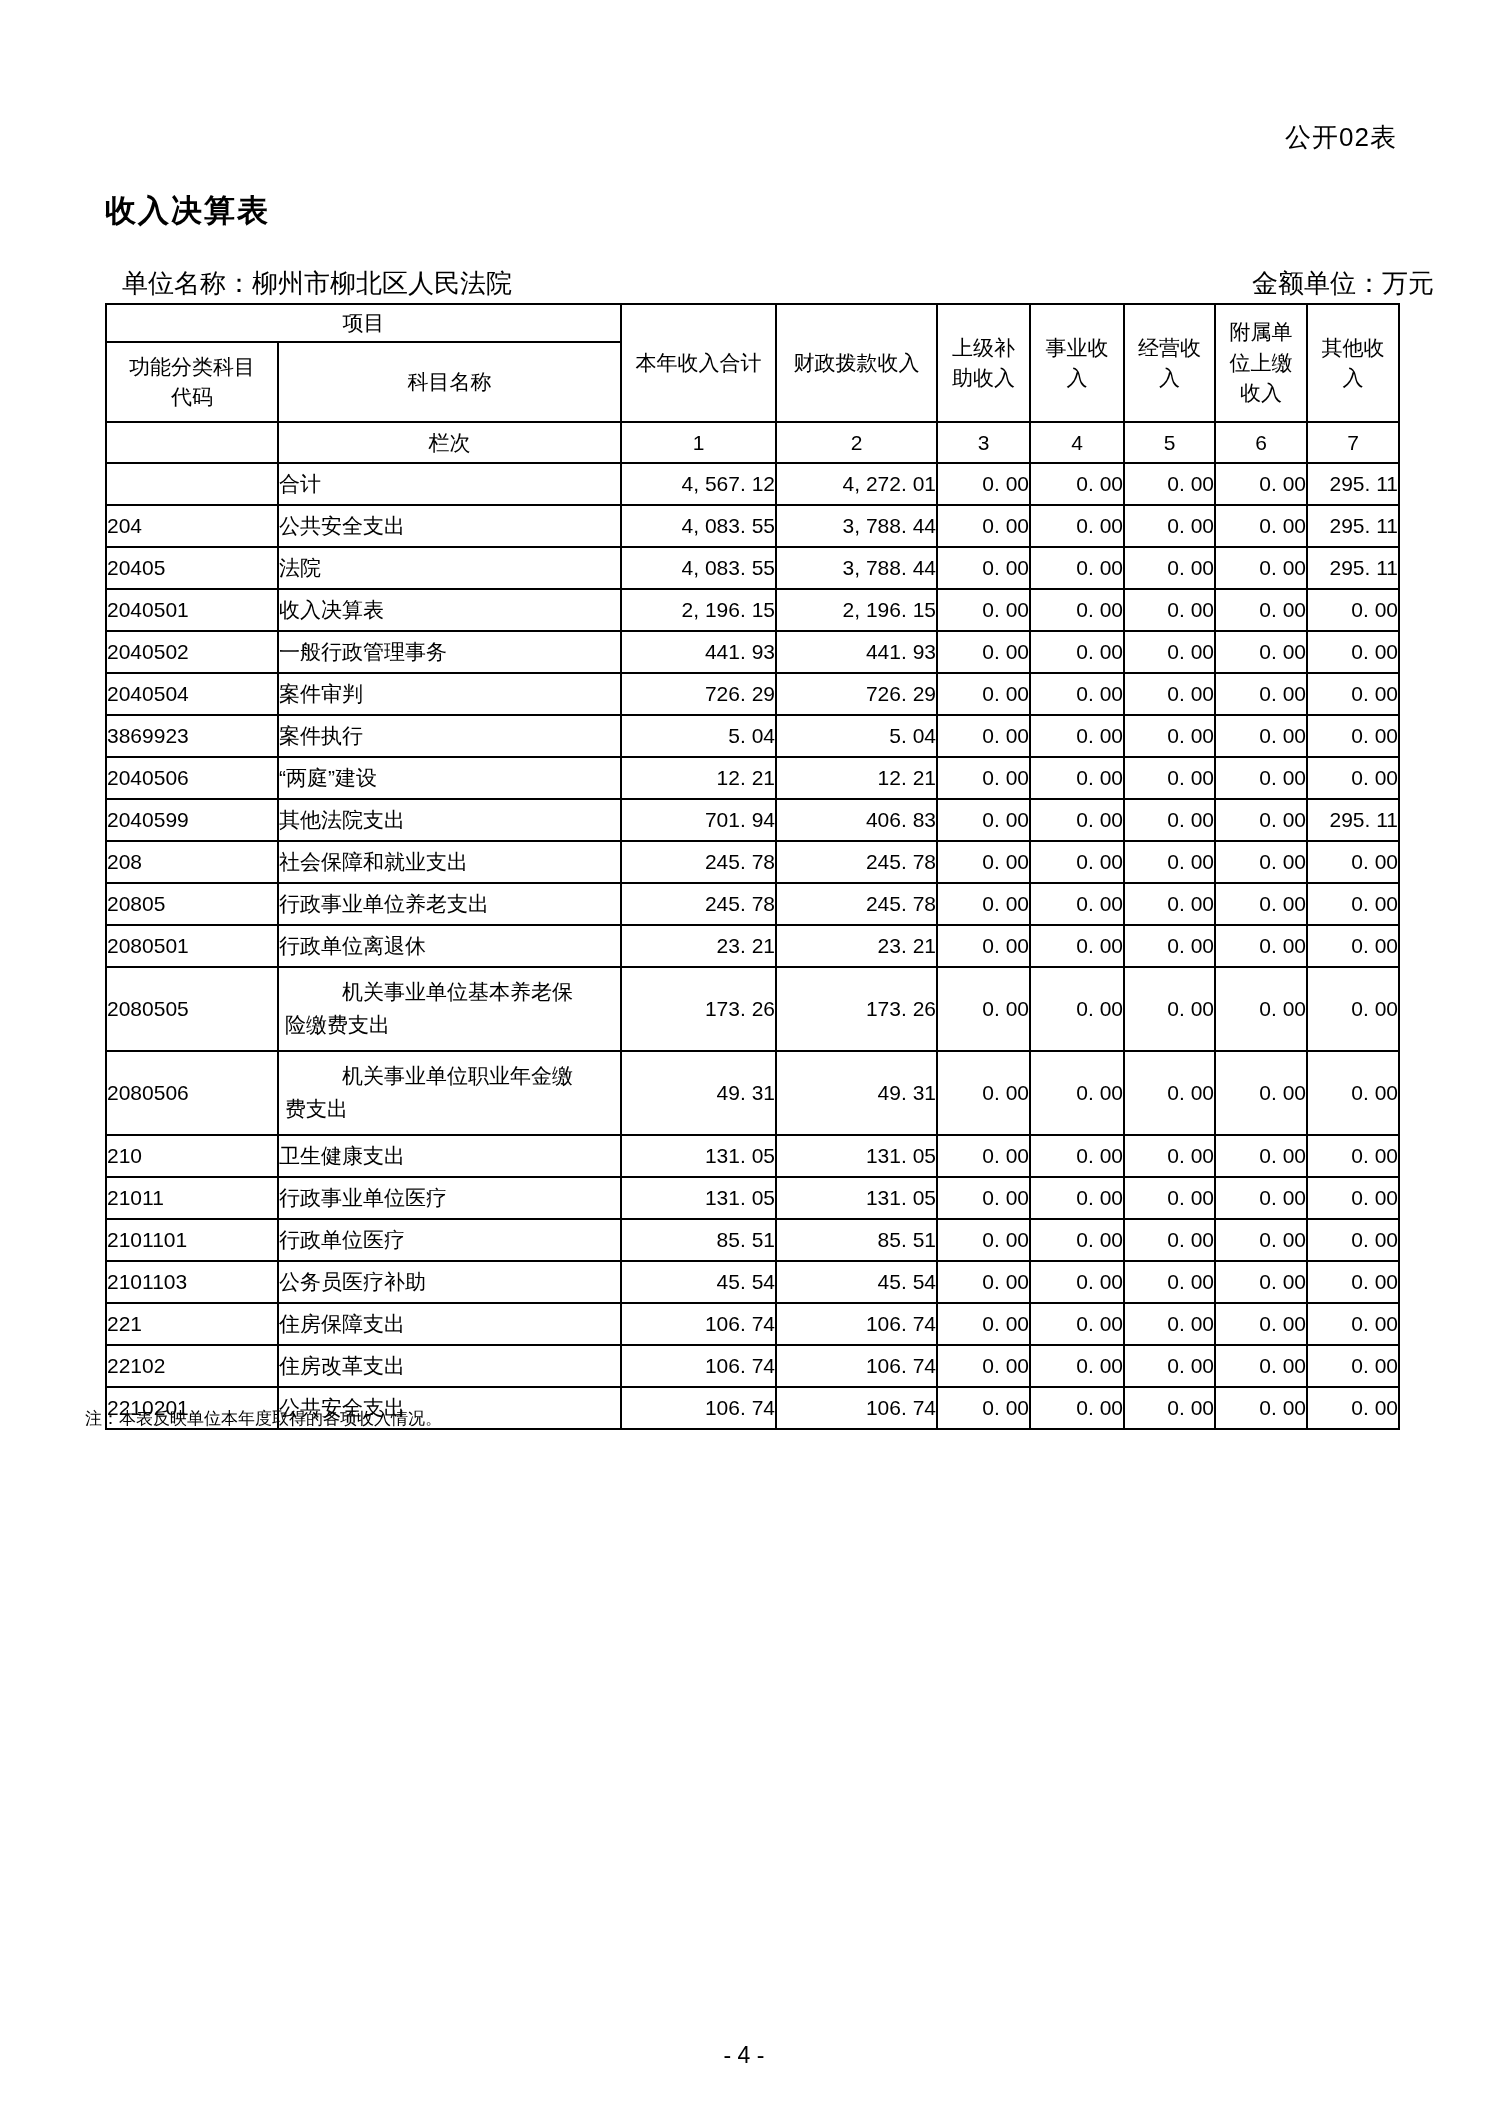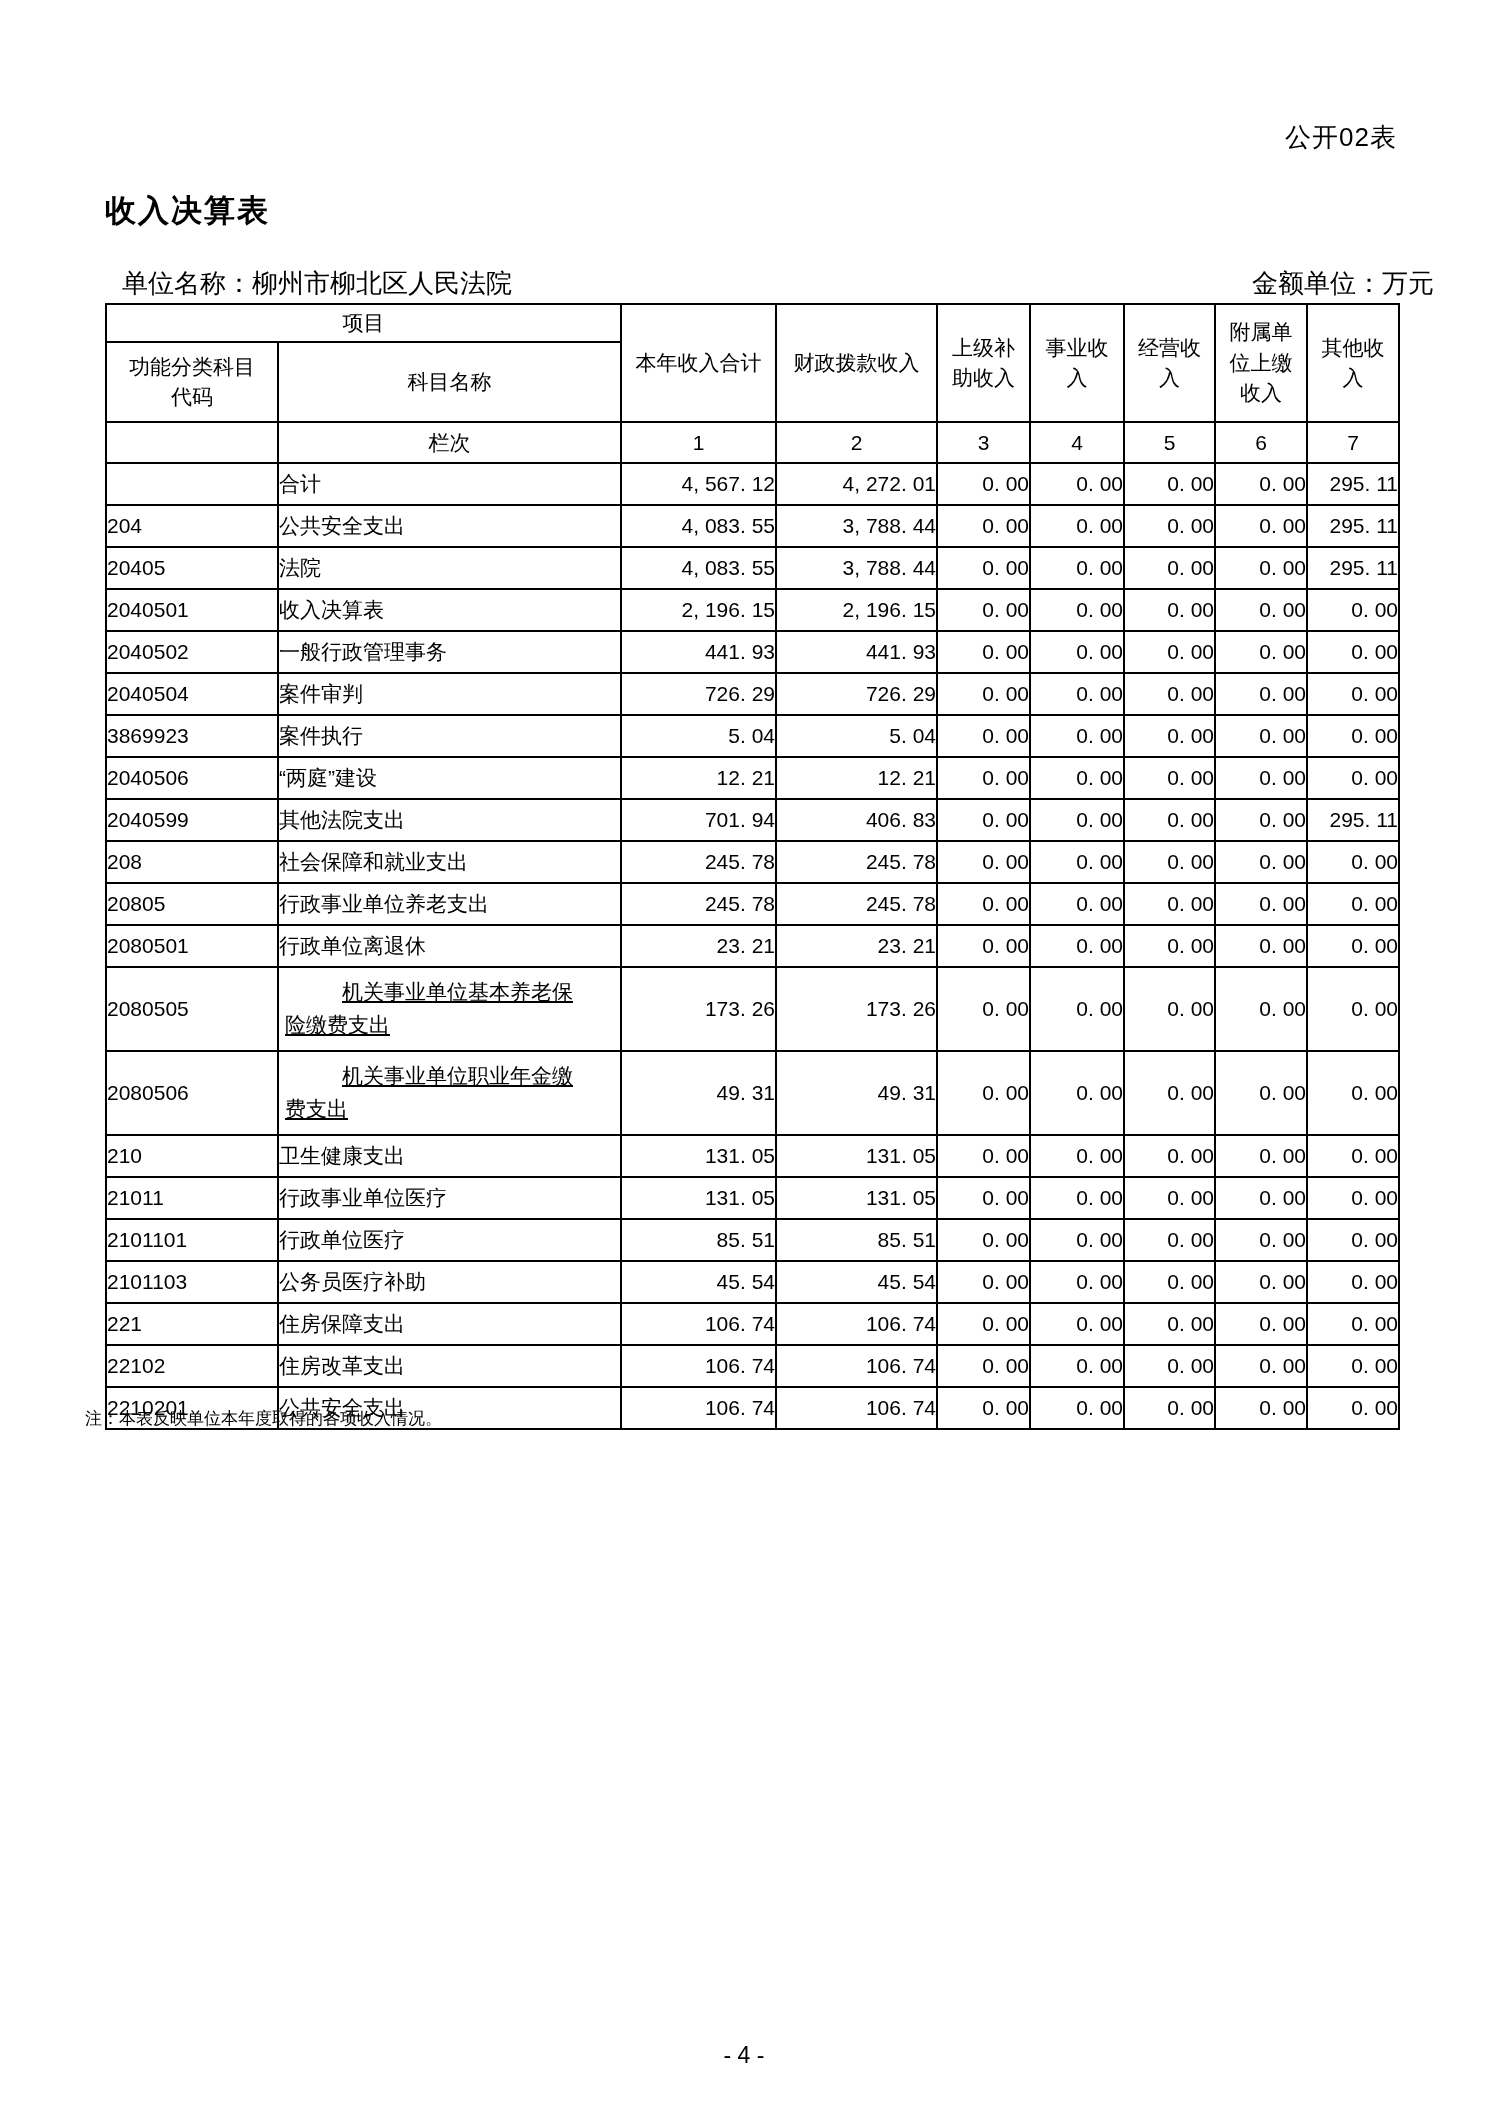--- a/index.html
+++ b/index.html
@@ -73,21 +73,20 @@
   td.code { text-align: left; }
   td.name { text-align: left; }
   .ind0 { padding-left: 13px; }
   .ind1 { padding-left: 39px; margin-top: 28px; }
   .ind2 { padding-left: 64px; }
   td.name.wrap {
     padding-left: 6px;
     text-indent: 57px;
     white-space: pre-line;
     line-height: 1.55;
-    text-decoration: underline;
   }
   td.num {
     text-align: right;
     padding-right: 3px;
   }
   .note {
     position: absolute;
     top: 1407px;
     left: 85px;
     font-size: 17px;

